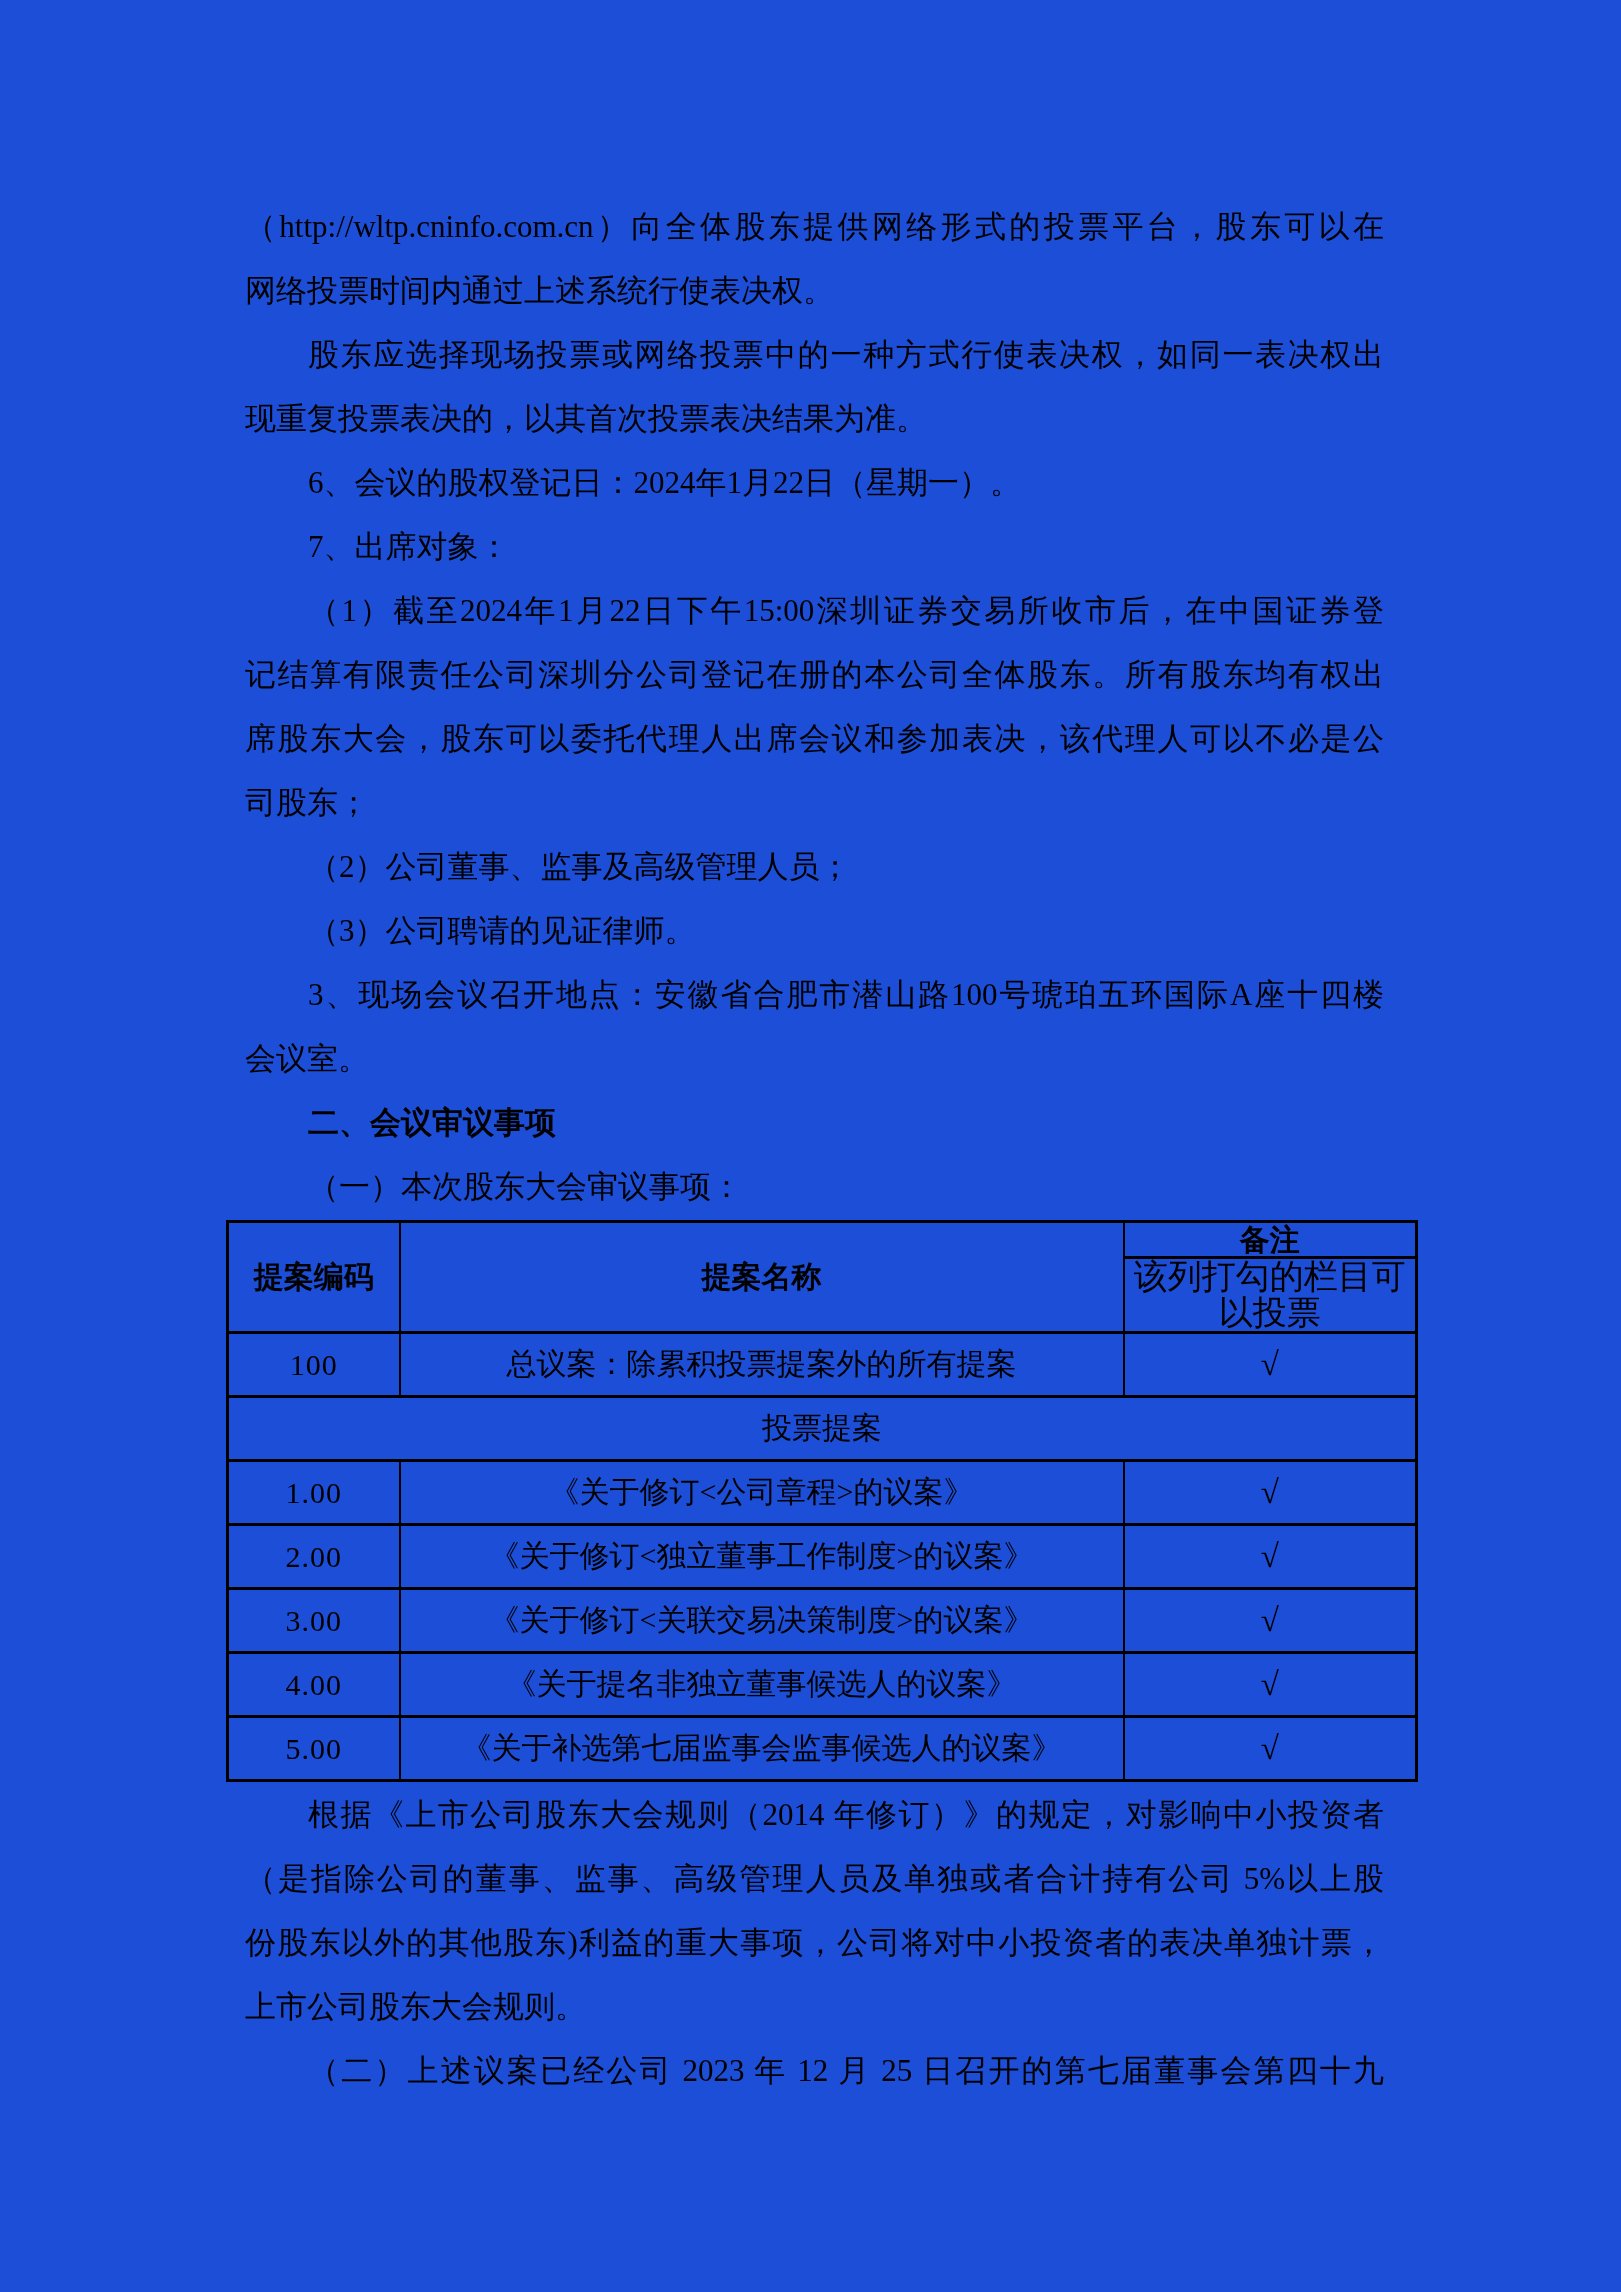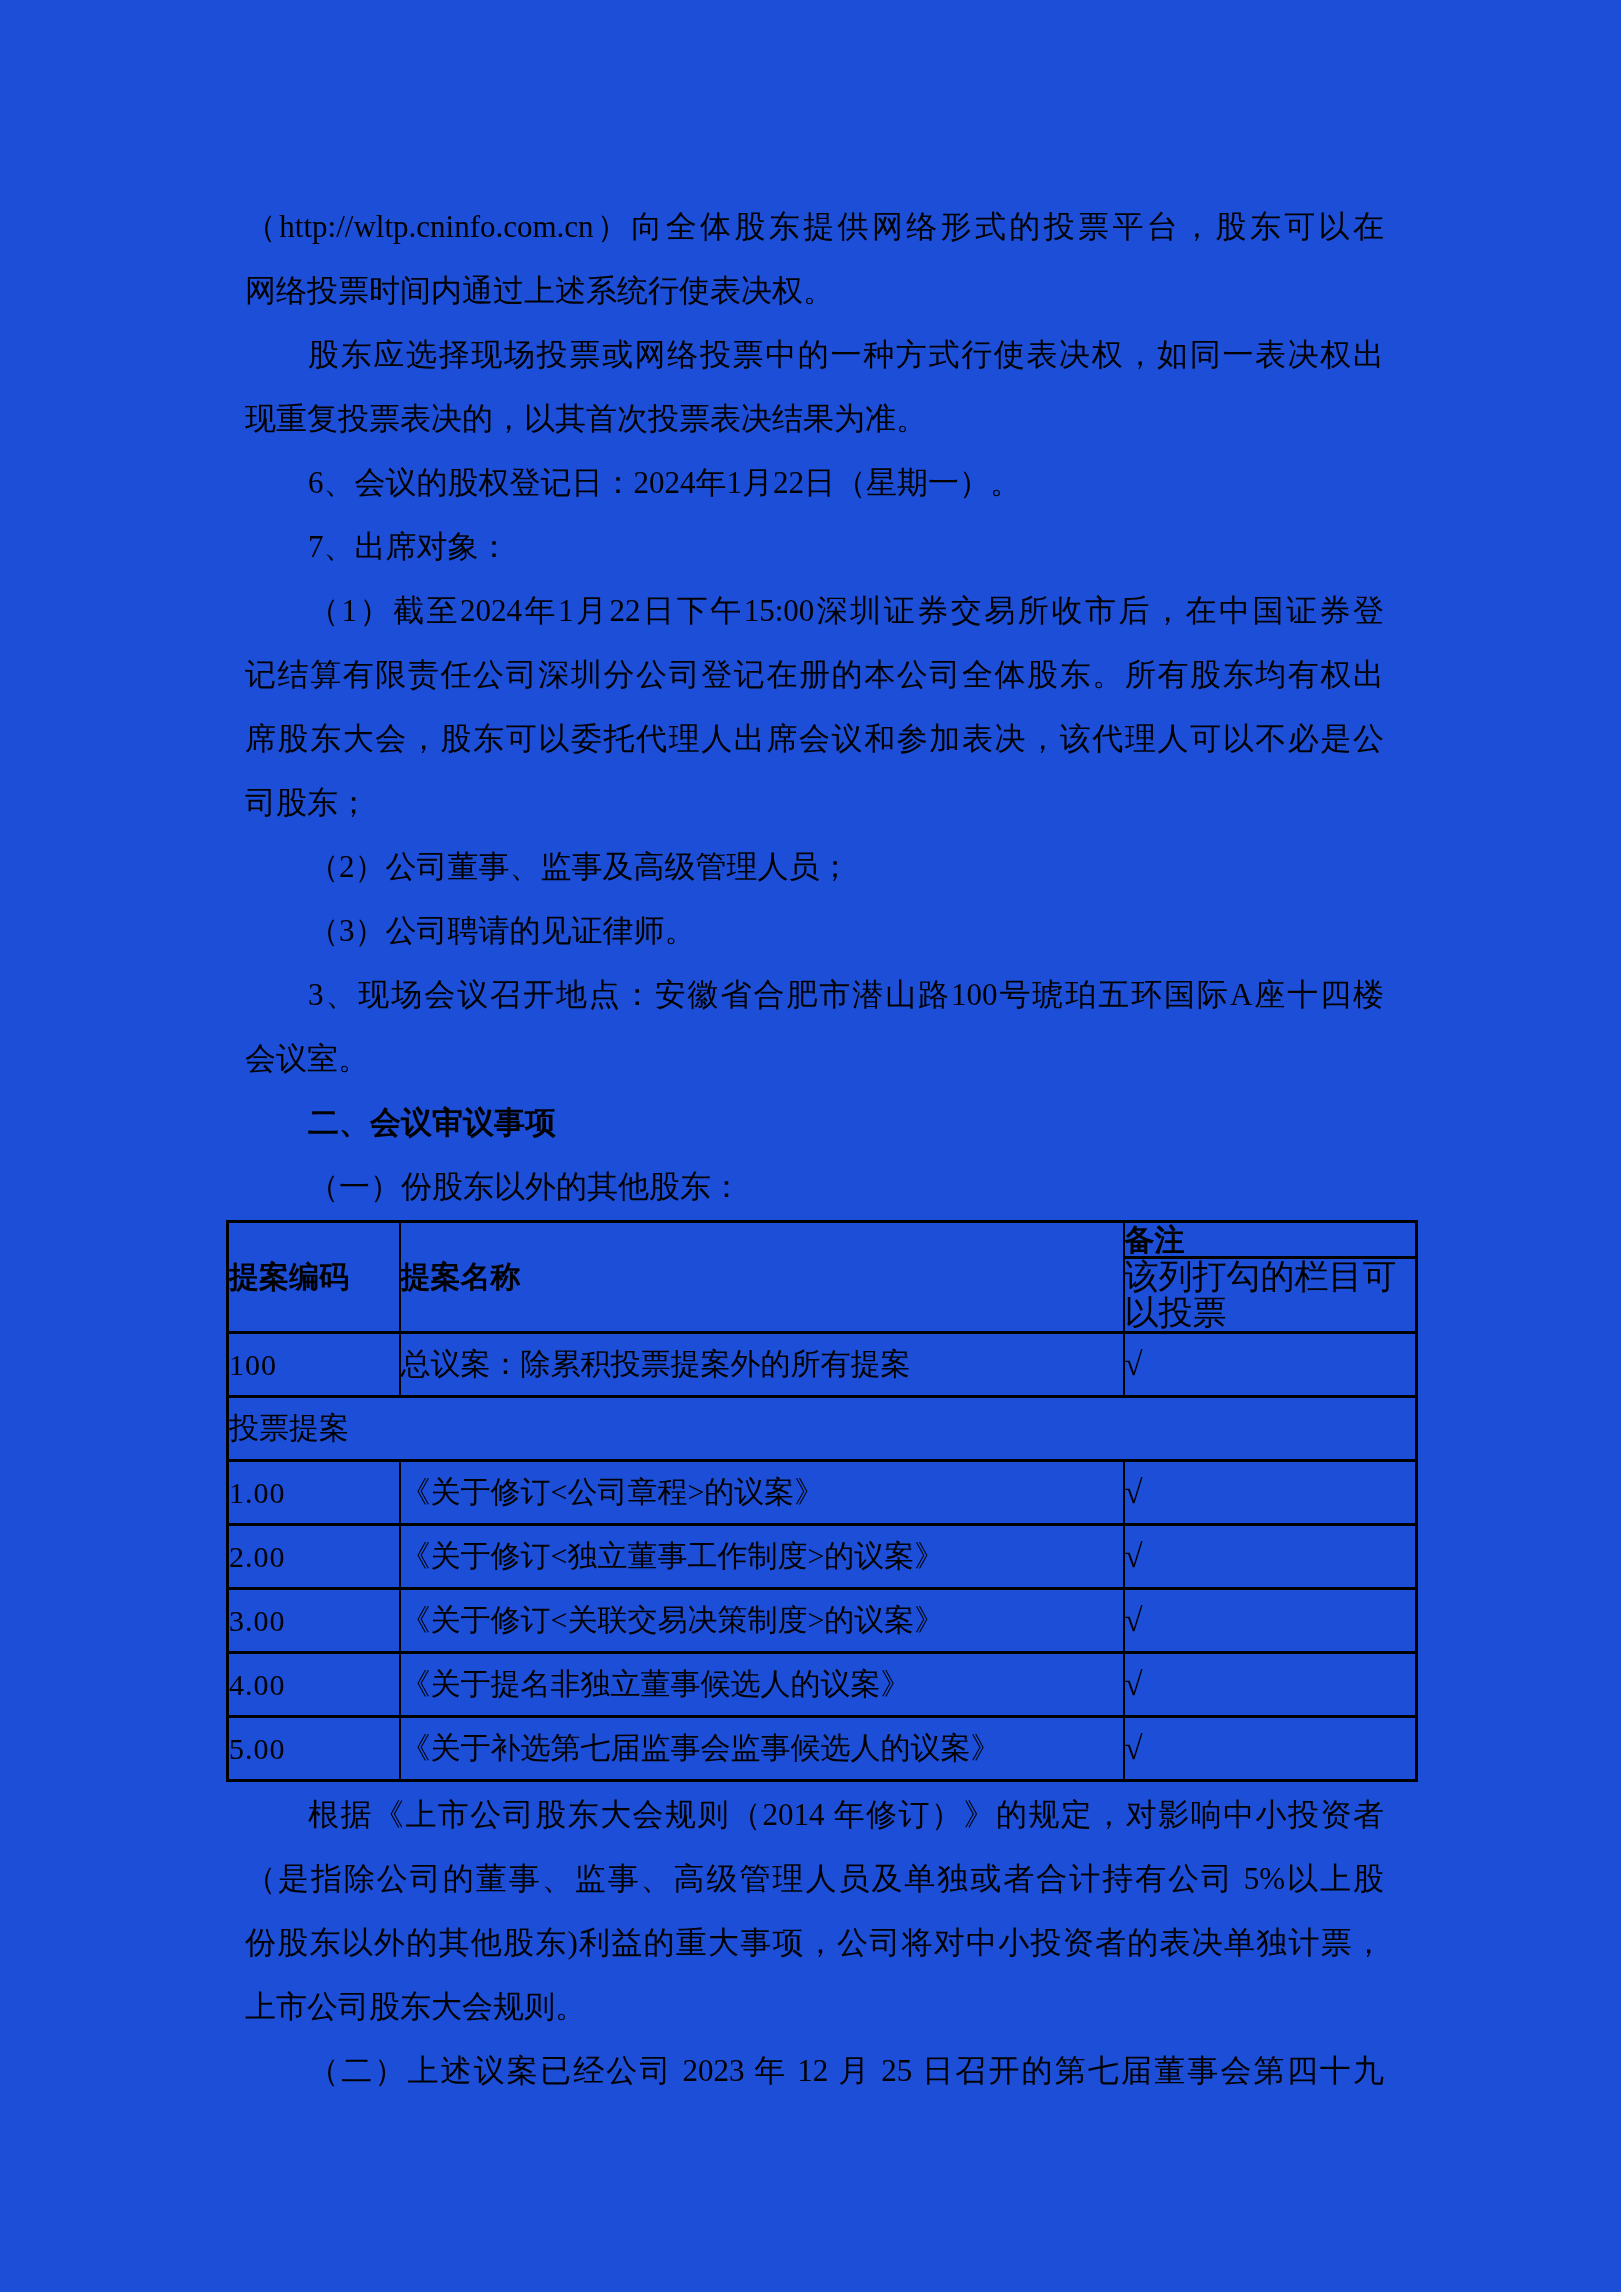--- a/index.html
+++ b/index.html
@@ -16,21 +16,21 @@
   .ind{text-indent:63px;}
   .just{text-align:justify;text-align-last:justify;}
   .bold{font-weight:bold;}
   table.ptable{
     position:absolute;left:226px;top:1220px;width:1189px;
     border-collapse:collapse;table-layout:fixed;
     border:3.9px solid #000;font-size:30px;
   }
   table.ptable td{
     border:2.9px solid #000;border-top-width:3.9px;border-bottom-width:3.9px;
-    vertical-align:middle;padding:0;overflow:hidden;
+    text-align:center;vertical-align:middle;padding:0;overflow:hidden;
   }
   col.c1{width:172px;} col.c2{width:724px;} col.c3{width:293px;}
   tr.rh1{height:35px;} tr.rh2{height:75px;} tr.rd{height:64px;}
   td.head{font-weight:bold;}
   td.subnote{font-size:34px;font-weight:normal;}
   td.subnote div{line-height:36px;}
   td.note-top{line-height:33px;}
   td.check{font-size:33px;}
   td.code{letter-spacing:1px;}
 </style>
@@ -48,21 +48,21 @@
     <div class="ln ind">7、出席对象：</div>
     <div class="ln ind just">（1）截至2024年1月22日下午15:00深圳证券交易所收市后，在中国证券登</div>
     <div class="ln just">记结算有限责任公司深圳分公司登记在册的本公司全体股东。所有股东均有权出</div>
     <div class="ln just">席股东大会，股东可以委托代理人出席会议和参加表决，该代理人可以不必是公</div>
     <div class="ln">司股东；</div>
     <div class="ln ind">（2）公司董事、监事及高级管理人员；</div>
     <div class="ln ind">（3）公司聘请的见证律师。</div>
     <div class="ln ind just">3、现场会议召开地点：安徽省合肥市潜山路100号琥珀五环国际A座十四楼</div>
     <div class="ln">会议室。</div>
     <div class="ln ind bold">二、会议审议事项</div>
-    <div class="ln ind">（一）份股东以外的其他股东：</div>
+    <div class="ln ind">（一）本次股东大会审议事项：</div>
   </div>
 
   <table class="ptable">
     <colgroup>
         <col class="c1">
         <col class="c2">
         <col class="c3">
       </colgroup>
     <tbody>
       <tr class="rh1">

